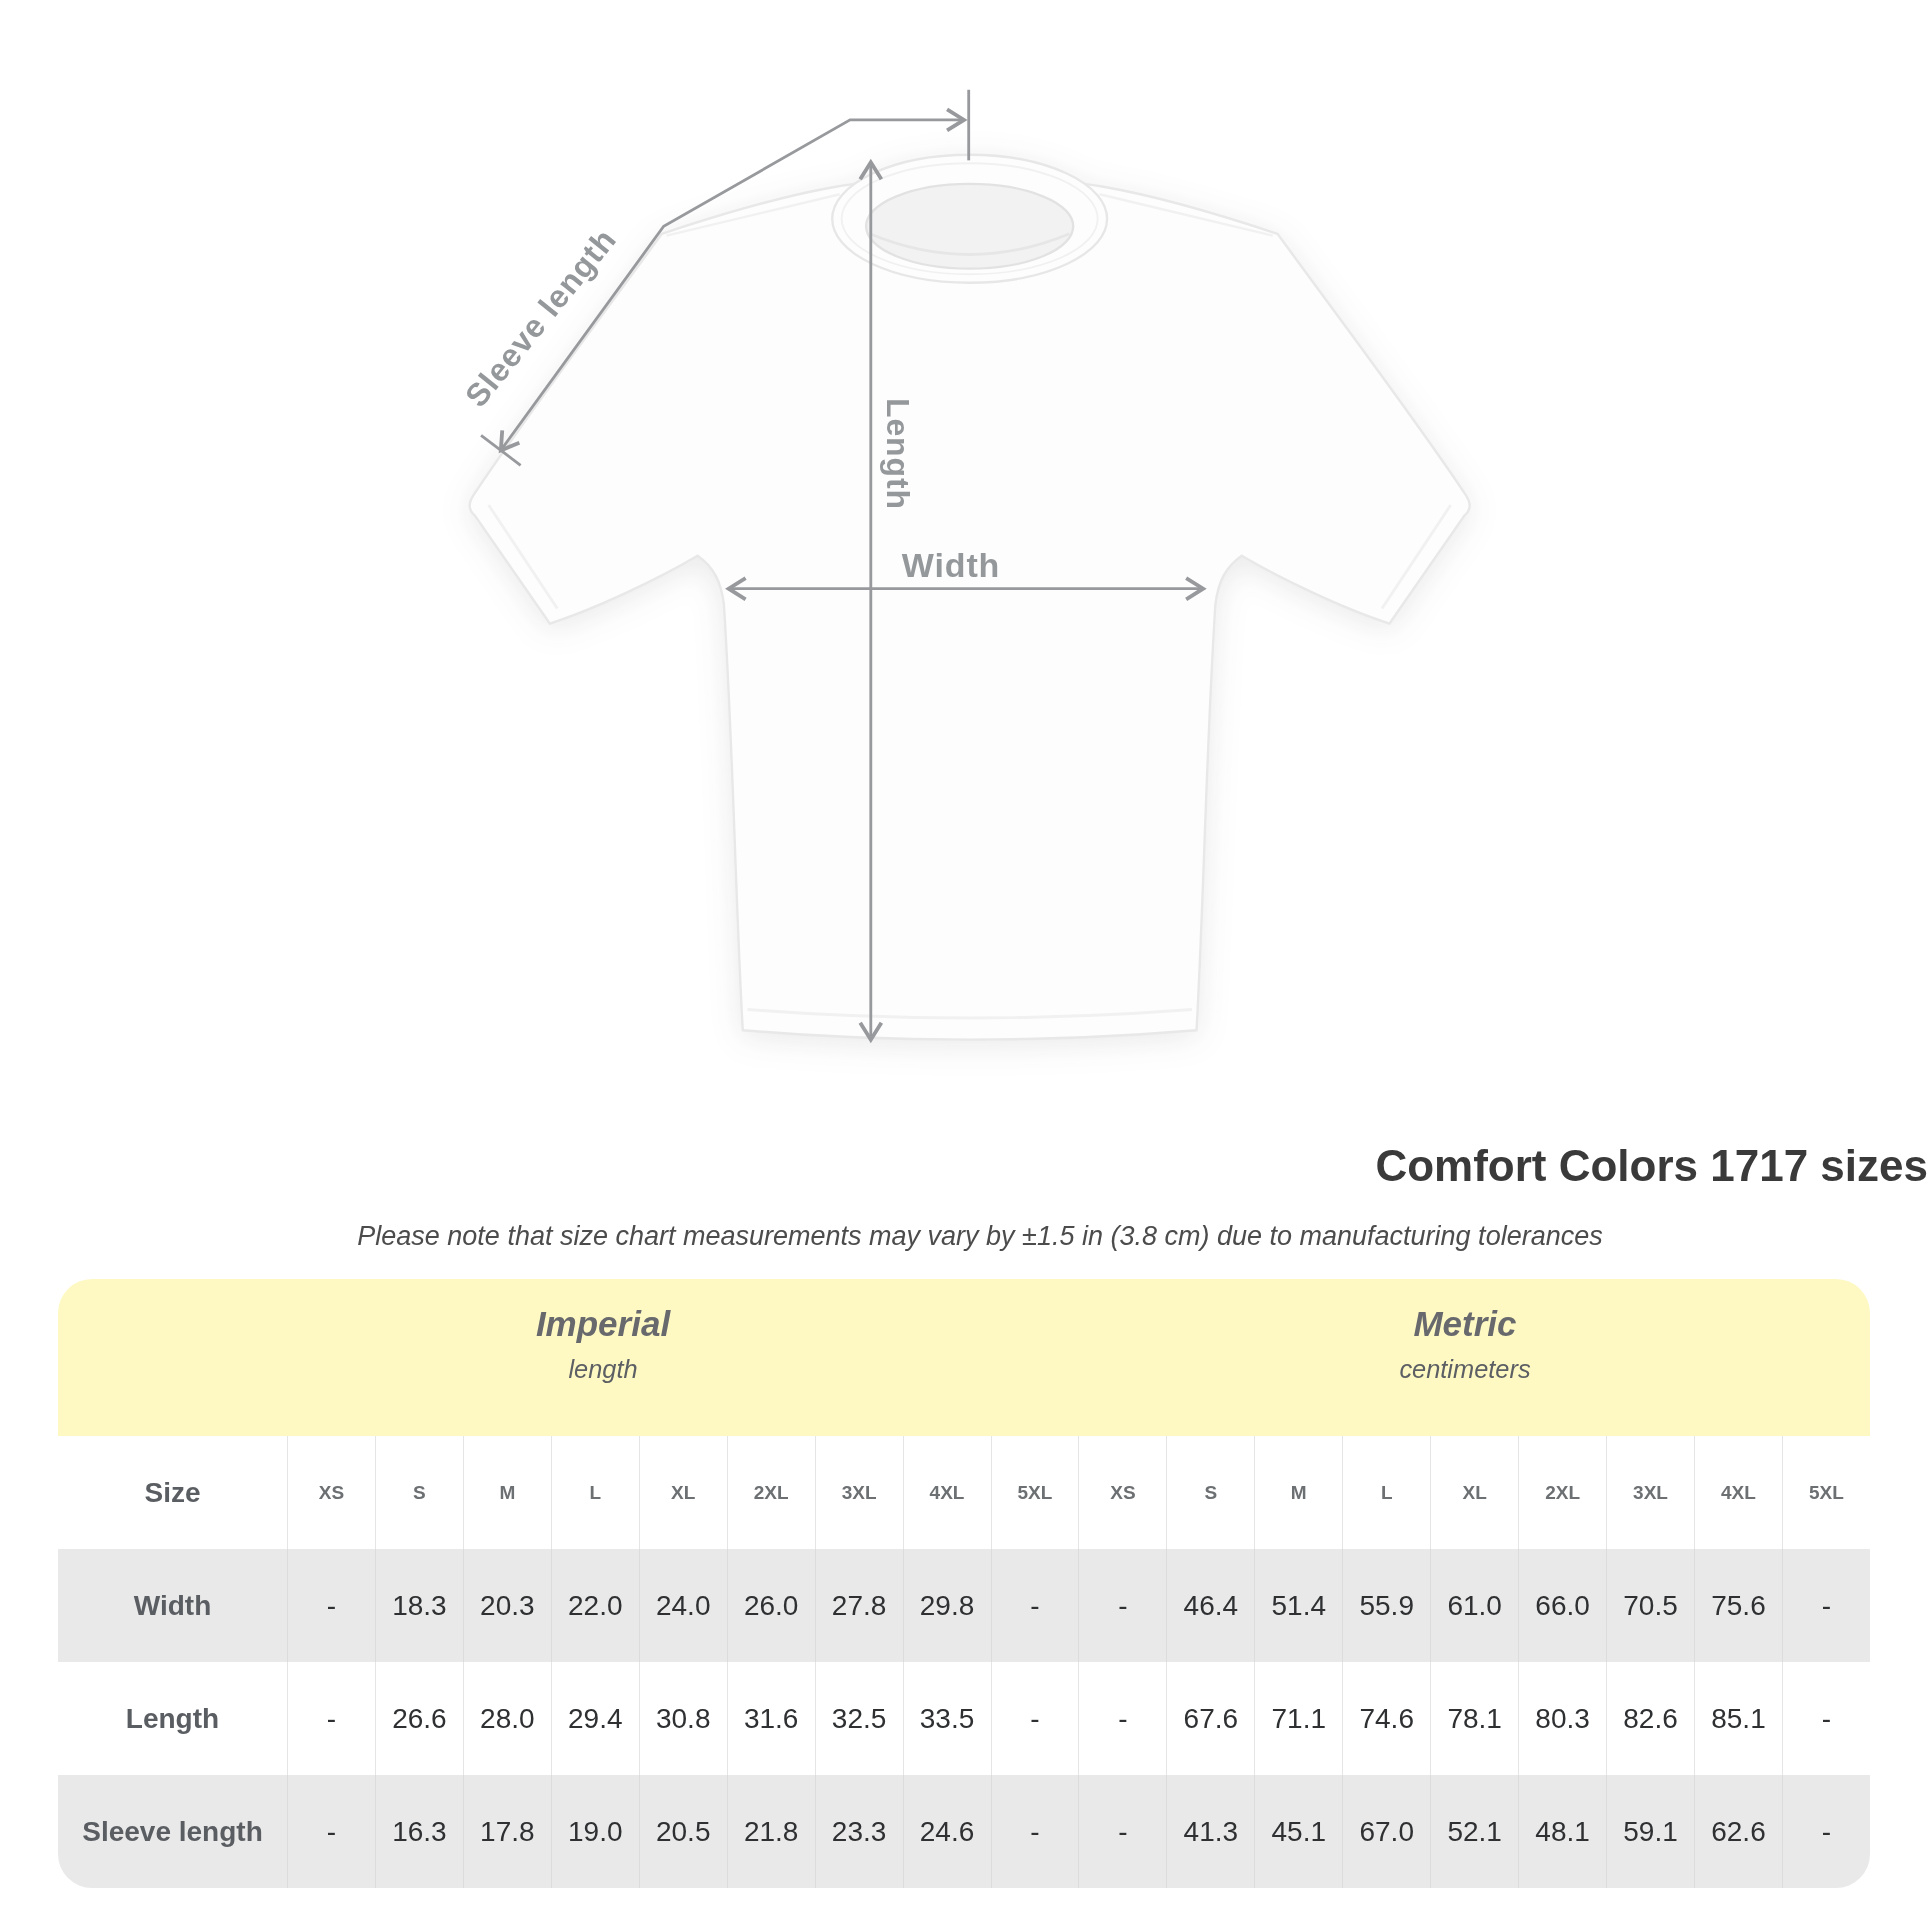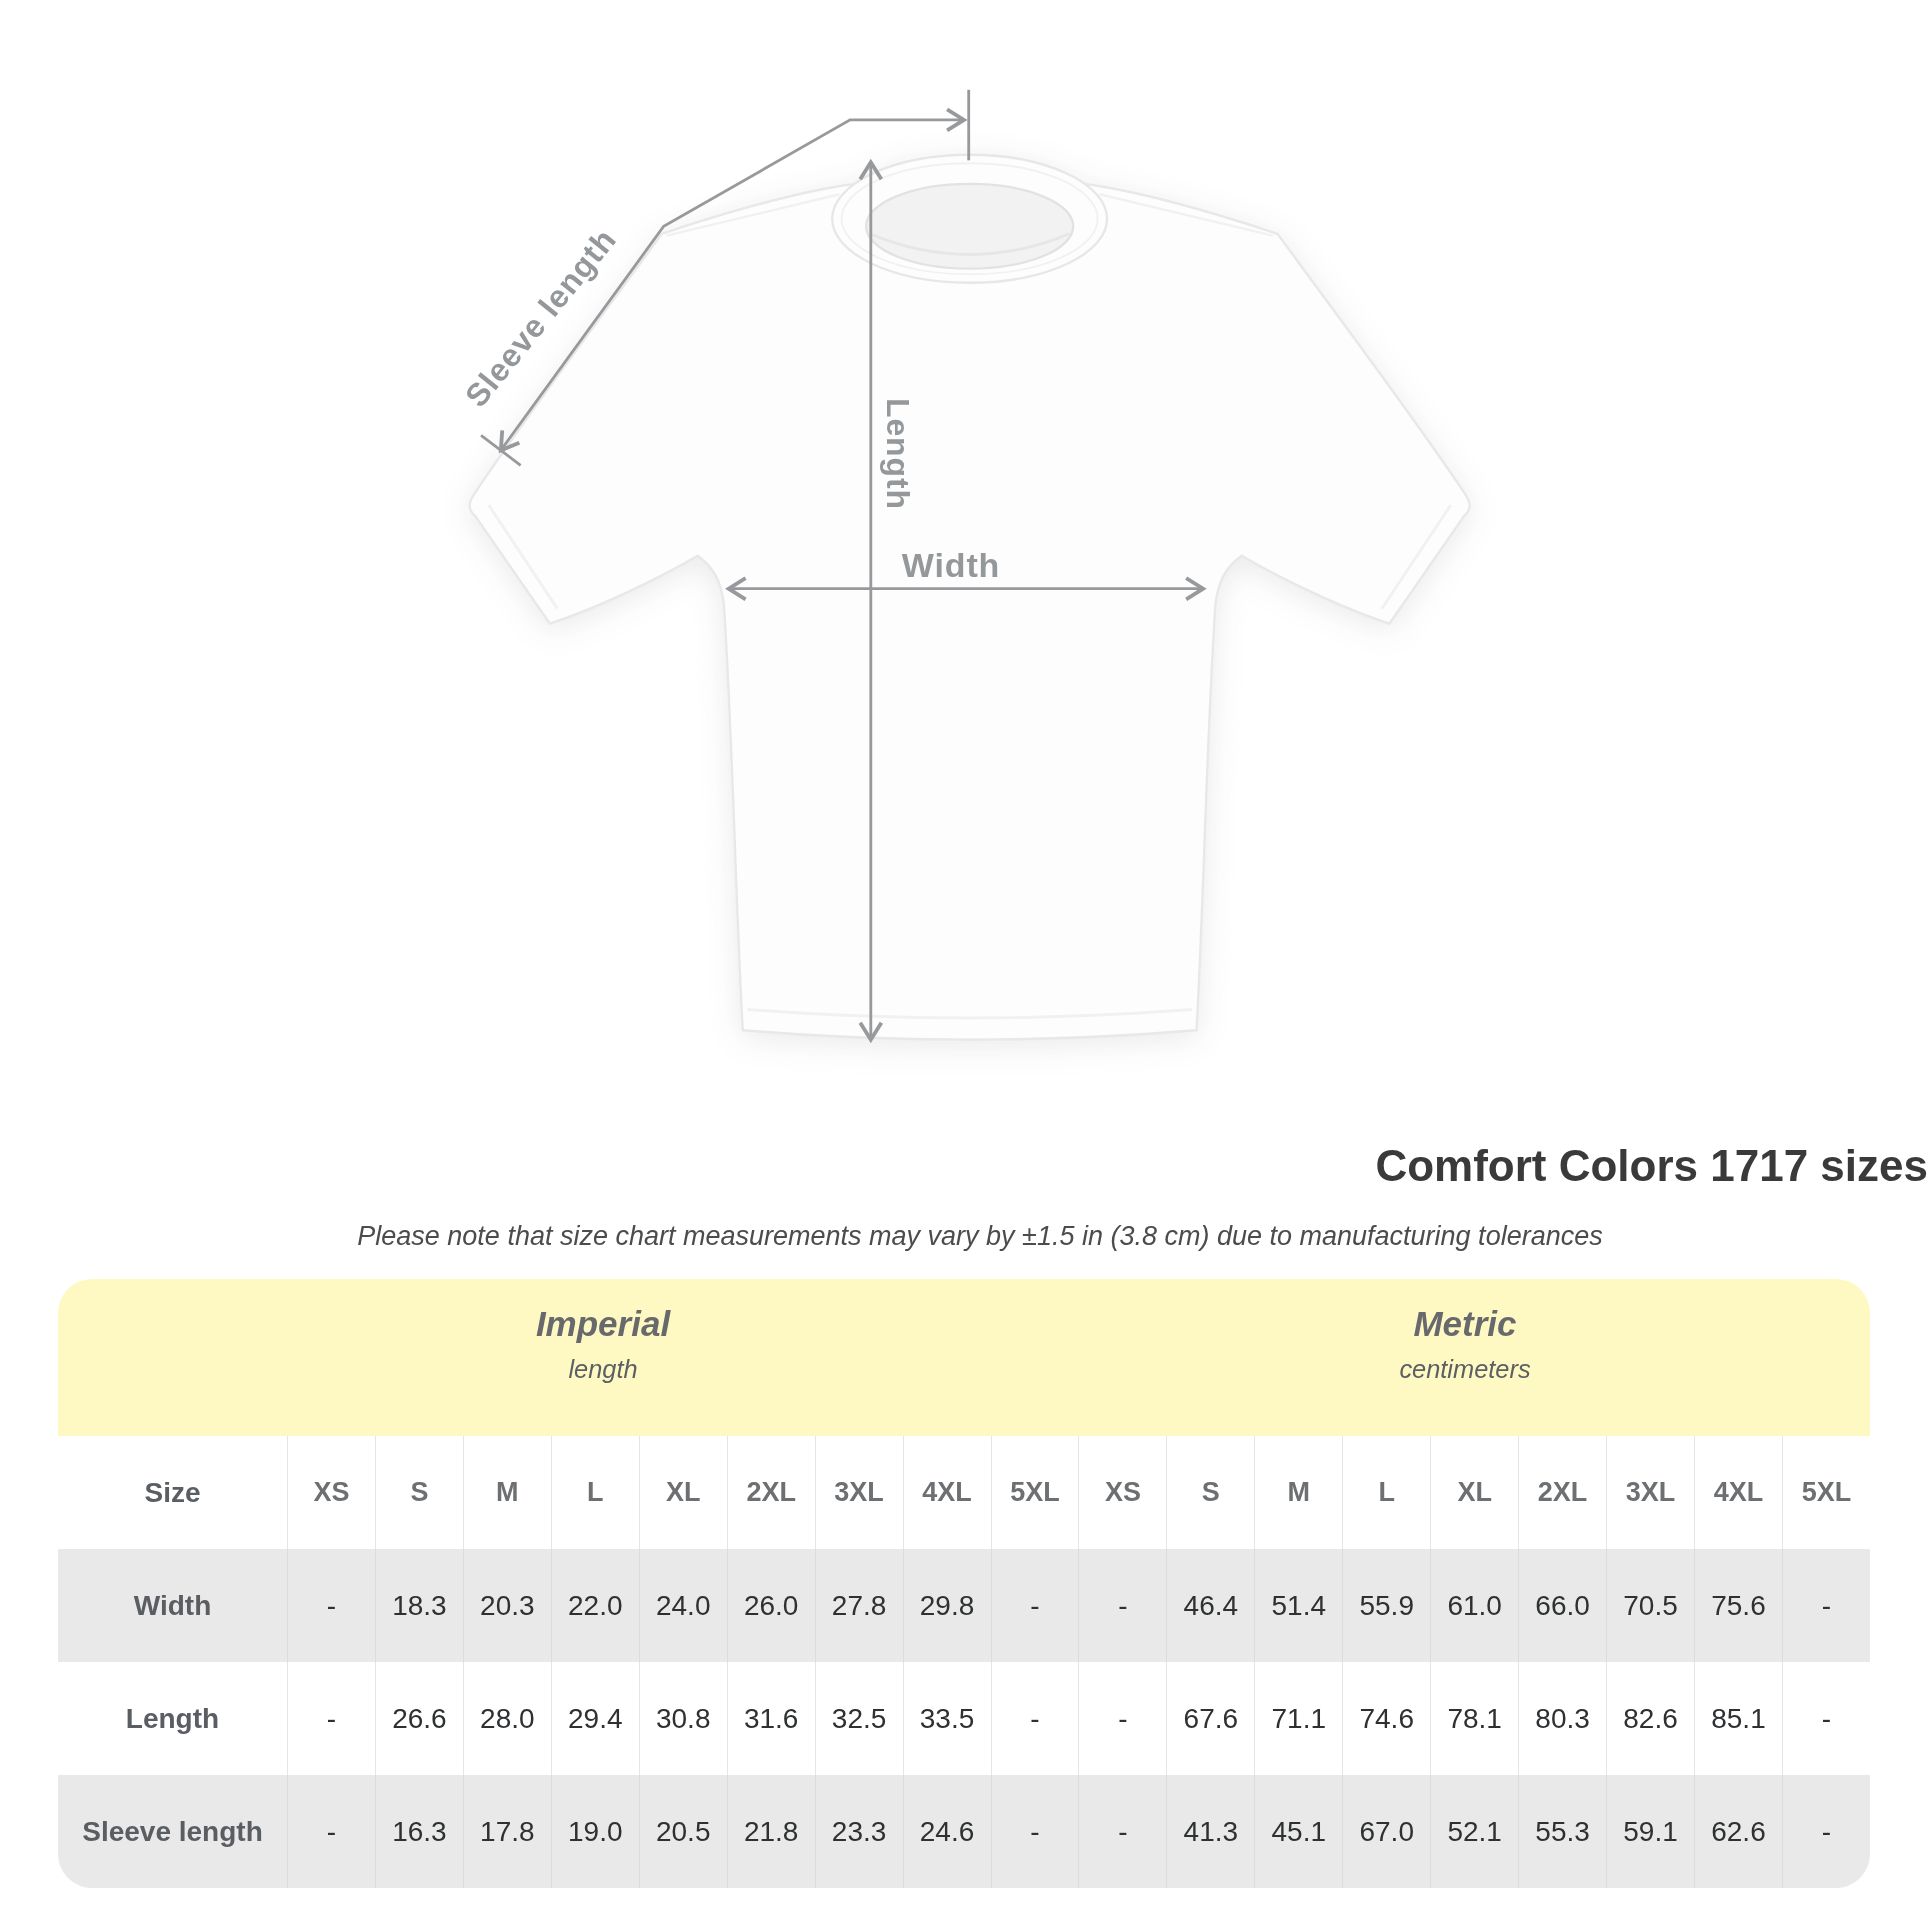--- a/index.html
+++ b/index.html
@@ -38,21 +38,21 @@
   .trow{display:flex;height:113px;align-items:stretch;}
   .trow.white{background:#ffffff;}
   .trow.gray{background:#e9e9e9;}
   .trow.last{border-radius:0 0 34px 34px;overflow:hidden;}
   .cell-label{width:229px;flex:0 0 229px;display:flex;align-items:center;
               justify-content:center;font-size:28px;font-weight:bold;color:#5a5e62;}
   .cell{flex:1 1 0;display:flex;align-items:center;justify-content:center;
         font-size:28px;color:#2e3032;}
   .trow.white .cell{border-left:1.9px solid #e5e5e5;}
   .trow.gray  .cell{border-left:1.9px solid #dcdcdc;}
-  .trow.sizes .cell{font-weight:bold;color:#6d7073;font-size:27px;text-align:center;}
+  .trow.sizes .cell{font-weight:bold;color:#6d7073;font-size:19px;text-align:center;}
 </style>
 </head>
 <body>
 
 <div class="diagram-wrap">
   <svg width="1928" height="1168" viewBox="0 0 2048 1240">
     <defs>
       <marker id="arrV" viewBox="0 0 12 12" refX="10" refY="6" markerWidth="9" markerHeight="9" orient="auto-start-reverse">
         <path d="M2,1 L10,6 L2,11" fill="none" stroke="#97999c" stroke-width="1.8"></path>
       </marker>
@@ -188,19 +188,19 @@
       <div class="cell">20.5</div>
       <div class="cell">21.8</div>
       <div class="cell">23.3</div>
       <div class="cell">24.6</div>
       <div class="cell">-</div>
       <div class="cell">-</div>
       <div class="cell">41.3</div>
       <div class="cell">45.1</div>
       <div class="cell">67.0</div>
       <div class="cell">52.1</div>
-      <div class="cell">55.3</div>
+      <div class="cell">48.1</div>
       <div class="cell">59.1</div>
       <div class="cell">62.6</div>
       <div class="cell">-</div>
     </div>
 </div>
 
 
 </body></html>

